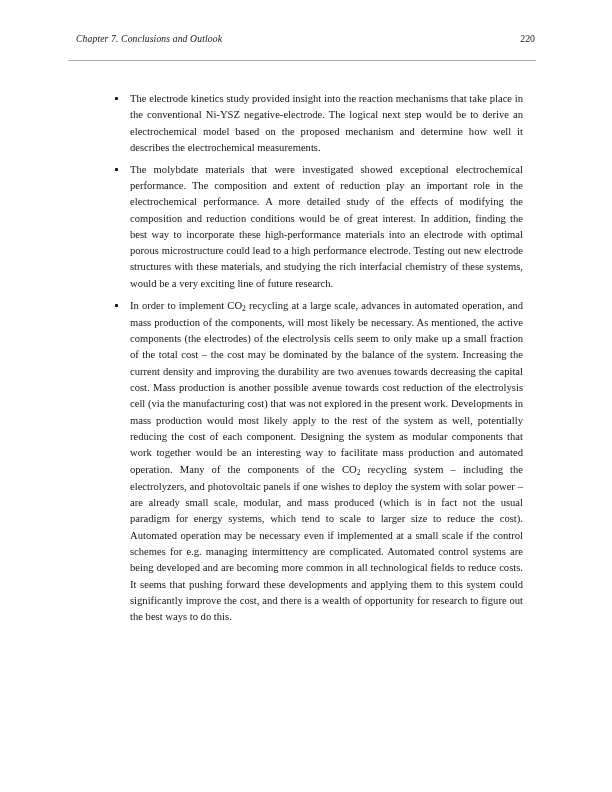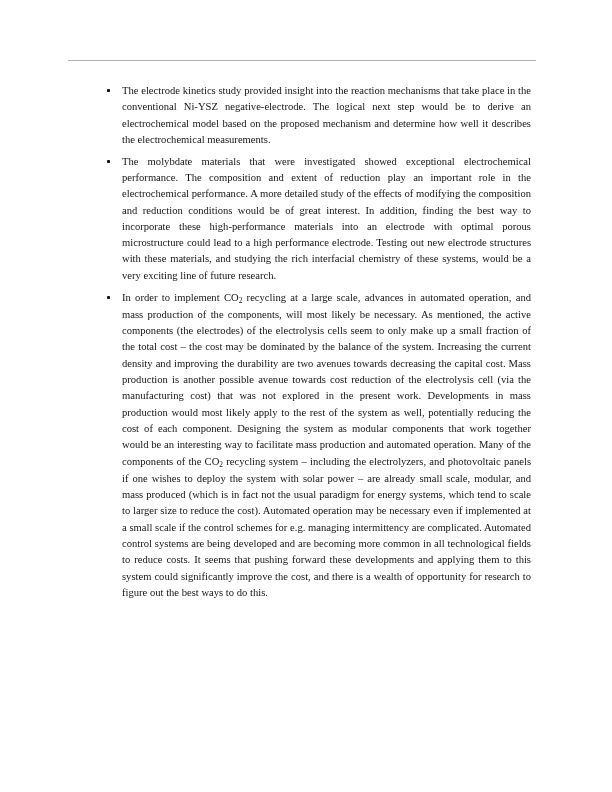--- a/index.html
+++ b/index.html
@@ -49,21 +49,21 @@
 
   
   .body-block {
     position: absolute;
     left: 76px;
     top: 79px;
     width: 459px;
   }
   ul.bullets {
     list-style: none;
-    margin: 4px;
+    margin: 12px;
     padding: 0;
   }
   ul.bullets > li {
     position: relative;
     padding-left: 42px;
     margin-bottom: 5.5px;
   }
   ul.bullets > li:last-child {
     margin-bottom: 0;
   }
@@ -90,20 +90,24 @@
     vertical-align: baseline;
     position: relative;
     top: 2.1px;
   }
 </style>
 </head>
 <body>
 
 <div class="page">
 
+  <div class="header">
+    <span class="header-title">Chapter 7. Conclusions and Outlook</span>
+    <span class="header-pageno">220</span>
+  </div>
 
   <div class="header-rule"></div>
 
   <div class="body-block">
     <ul class="bullets">
         <li>
           <span class="bullet-marker"></span>
           <span class="bullet-text">The electrode kinetics study provided insight into the reaction mechanisms that take place in the conventional Ni-YSZ negative-electrode. The logical next step would be to derive an electrochemical model based on the proposed mechanism and determine how well it describes the electrochemical measurements.</span>
         </li>
         <li>

